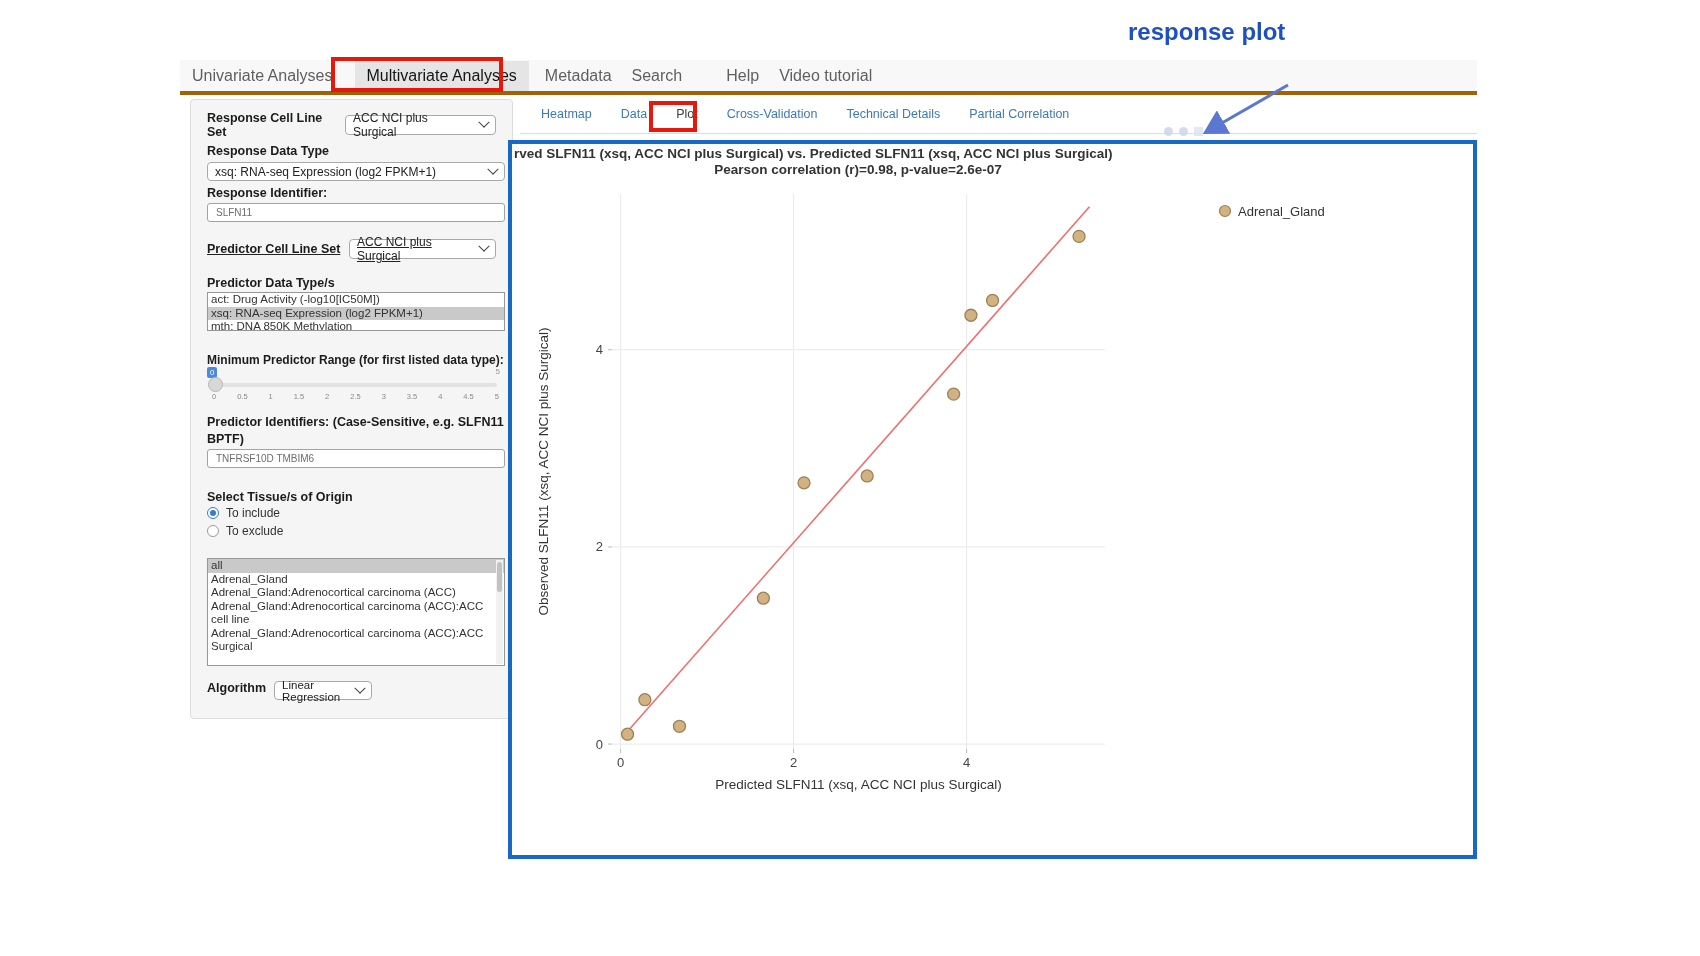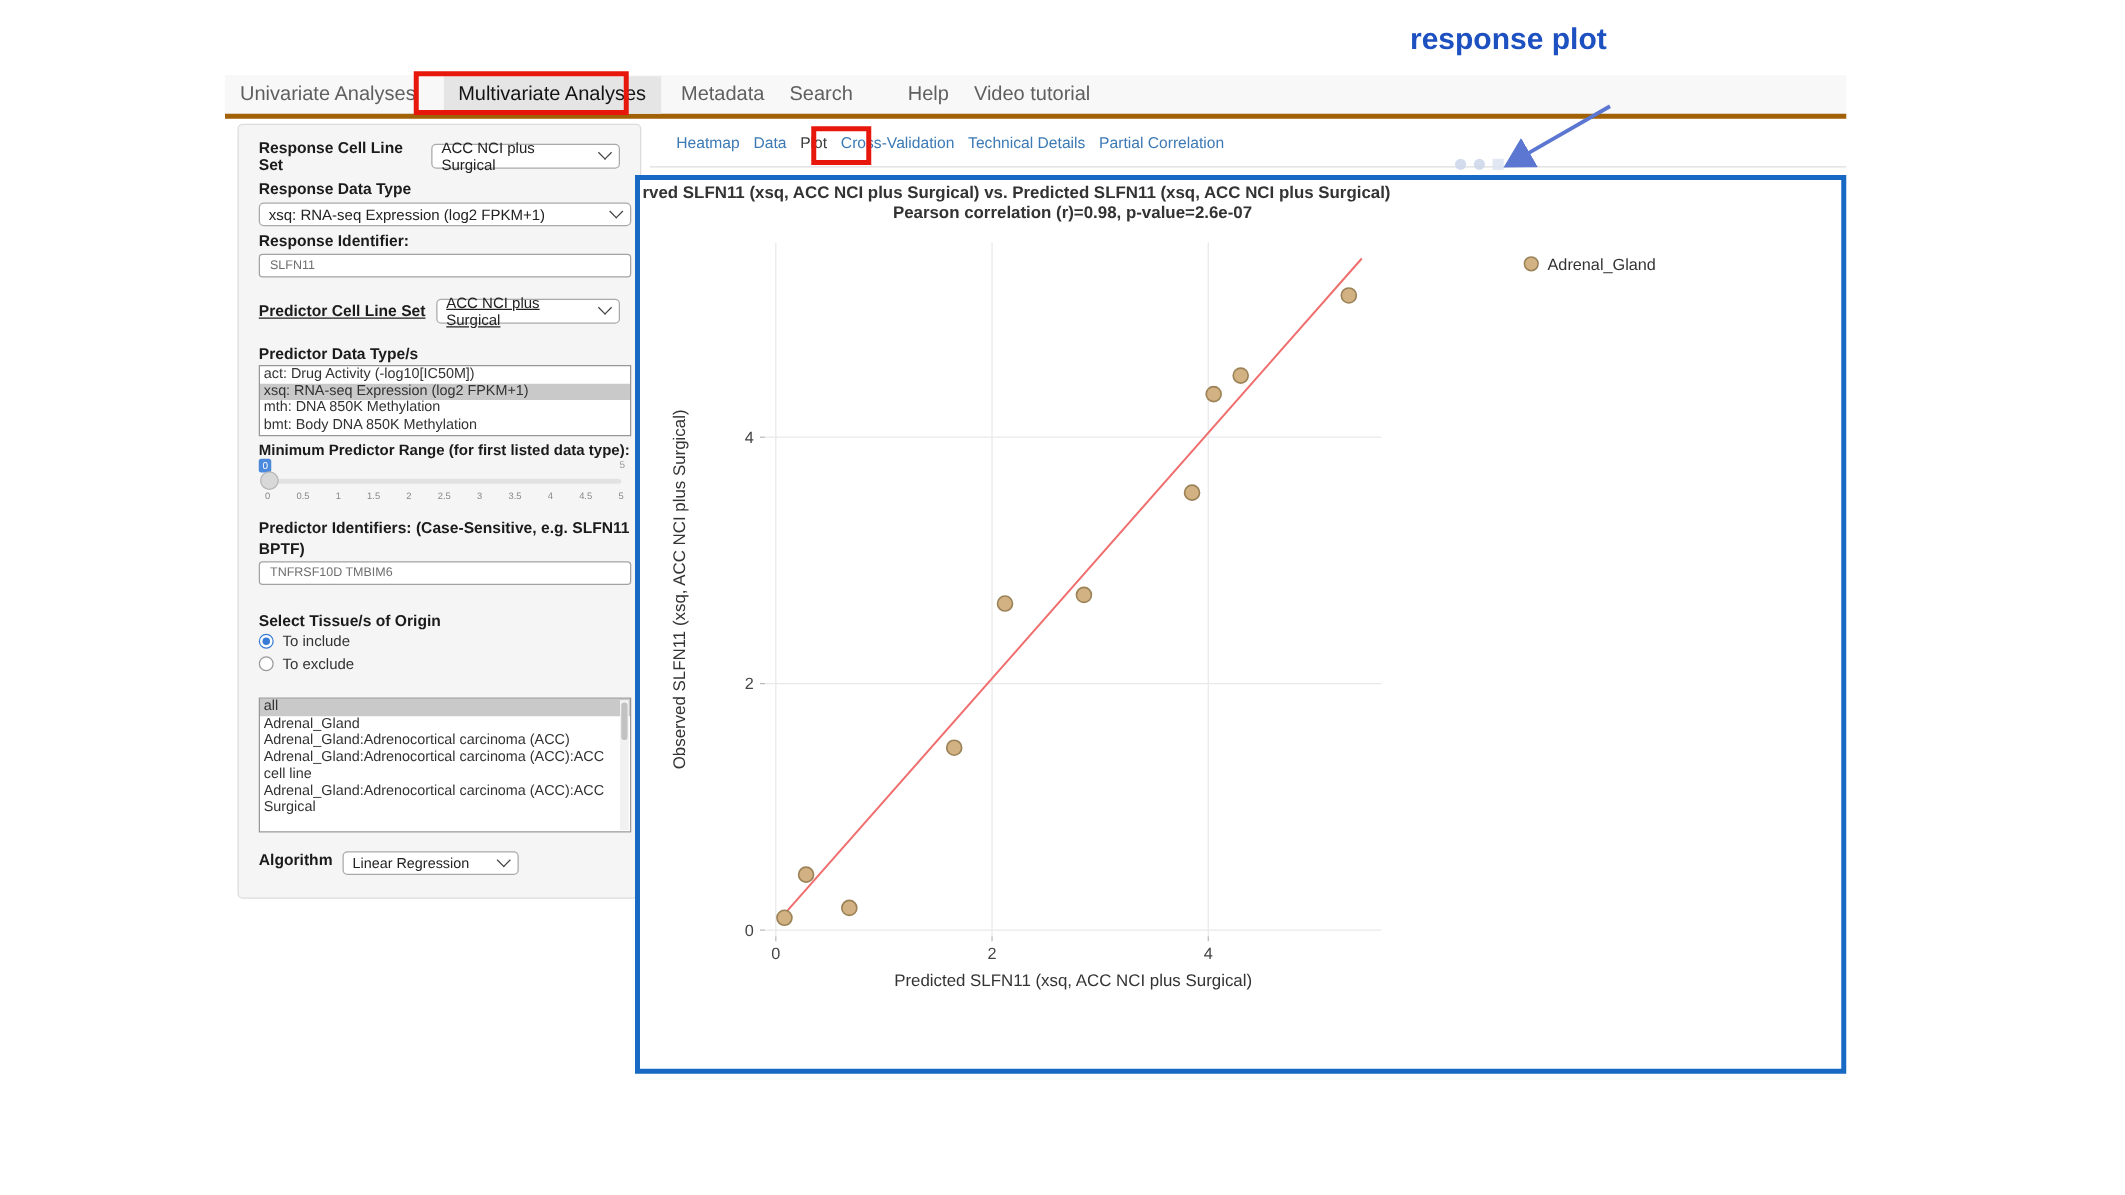--- a/index.html
+++ b/index.html
@@ -33,21 +33,21 @@
   .rdot{width:12px;height:12px;border-radius:50%;border:1px solid #9a9a9a;background:#fff;
         margin-right:7px;box-sizing:border-box;position:relative;flex:0 0 auto;}
   .rdot.on{border-color:#377bd6;}
   .rdot.on:after{content:"";position:absolute;left:2px;top:2px;width:6px;height:6px;border-radius:50%;background:#377bd6;}
   .tickrow{display:flex;justify-content:space-between;font-size:7.5px;color:#888;}
   .badge{background:#4a89dc;color:#fff;font-size:8px;border-radius:2px;padding:1px 3px;line-height:9px;}
   .scrbar{position:absolute;right:1px;top:1px;width:7px;height:104px;background:#f1f1f1;}
   .scrbar:after{content:"";position:absolute;left:1px;top:2px;width:5px;height:30px;background:#c2c2c2;border-radius:3px;}
 
   
-  #tabs{left:541px;top:107px;display:flex;gap:11px;font-size:12.5px;}
+  #tabs{left:541px;top:107px;display:flex;gap:29px;font-size:12.5px;}
   .tab{color:#3d7ab5;white-space:nowrap;cursor:default;}
   .tab.active{color:#3c3c3c;}
   #tabs-hr{left:520px;top:133px;width:957px;height:1px;background:#ddd;}
 
   
   #bluebox{left:508px;top:140px;width:969px;height:719px;border:4px solid #1769c4;background:#fff;z-index:2;box-sizing:border-box;}
   #plot-title1{left:514px;top:146px;font-size:13.5px;font-weight:600;color:#333;white-space:nowrap;z-index:3;}
   #plot-title2{left:858px;top:162px;transform:translateX(-50%);font-size:13.5px;font-weight:600;color:#333;white-space:nowrap;z-index:3;}
   #plot-svg{left:512px;top:174px;z-index:3;}
 
@@ -96,21 +96,21 @@
 
     <div class="abs" style="left:16px;top:139px;width:289px;display:flex;align-items:center;justify-content:space-between;text-decoration:underline;">
       <span class="lbl">Predictor Cell Line Set</span>
       <span class="sel" style="width:147px">
         <span>ACC NCI plus Surgical</span>
         <span class="chev"></span>
       </span>
     </div>
 
     <div class="abs lbl" style="left:16px;top:176px;">Predictor Data Type/s</div>
-    <div class="abs listbox" style="left:16px;top:192px;width:298px;height:57px;">
+    <div class="abs listbox" style="left:16px;top:192px;width:298px;height:39px;">
       <div class="opt">act: Drug Activity (-log10[IC50M])</div>
       <div class="opt selected">xsq: RNA-seq Expression (log2 FPKM+1)</div>
       <div class="opt">mth: DNA 850K Methylation</div>
       <div class="opt">bmt: Body DNA 850K Methylation</div>
     </div>
 
     <div class="abs lbl" style="left:16px;top:253px;font-size:12px;">Minimum Predictor Range (for first listed data type):</div>
     <div class="abs badge" style="left:16px;top:267px;">0</div>
     <div class="abs" style="right:12px;top:267px;font-size:8px;color:#999;">5</div>
     <div class="abs" style="left:24px;top:283px;width:282px;height:4px;background:#e2e2e2;border-radius:2px;"></div>
@@ -146,21 +146,21 @@
       <div class="opt selected">all</div>
       <div class="opt">Adrenal_Gland</div>
       <div class="opt">Adrenal_Gland:Adrenocortical carcinoma (ACC)</div>
       <div class="opt wrap">Adrenal_Gland:Adrenocortical carcinoma (ACC):ACC cell line</div>
       <div class="opt wrap">Adrenal_Gland:Adrenocortical carcinoma (ACC):ACC Surgical</div>
       <div class="scrbar"></div>
     </div>
 
     <div class="abs" style="left:16px;top:581px;display:flex;align-items:flex-start;">
       <span class="lbl">Algorithm</span>
-      <span class="sel" style="width:141px;height:19px;margin-left:8px;font-size:11.5px;">
+      <span class="sel" style="width:98px;height:19px;margin-left:8px;font-size:11.5px;">
         <span>Linear Regression</span>
         <span class="chev"></span>
       </span>
     </div>
   </div>
 
   <div class="abs" id="tabs">
     <span class="tab">Heatmap</span>
     <span class="tab">Data</span>
     <span class="tab active">Plot</span>

